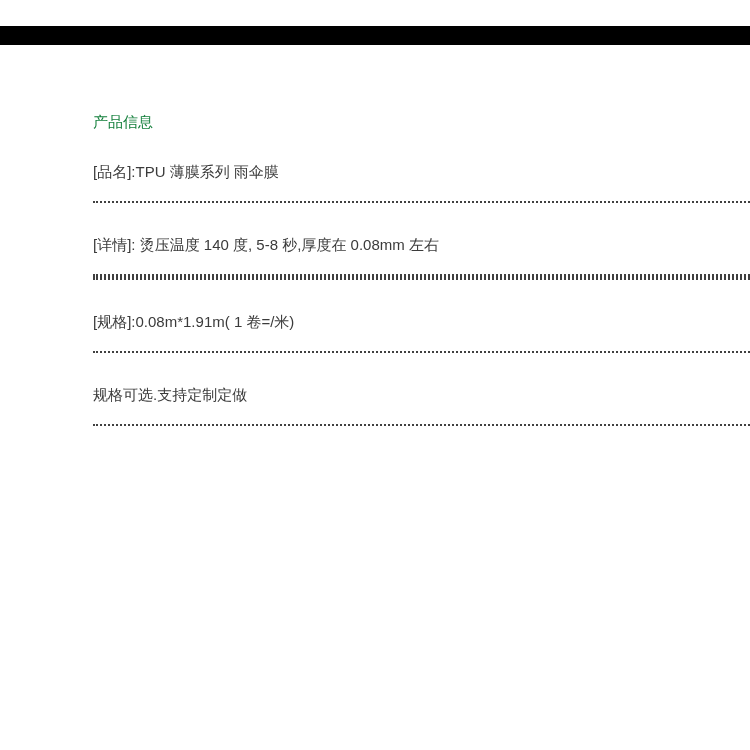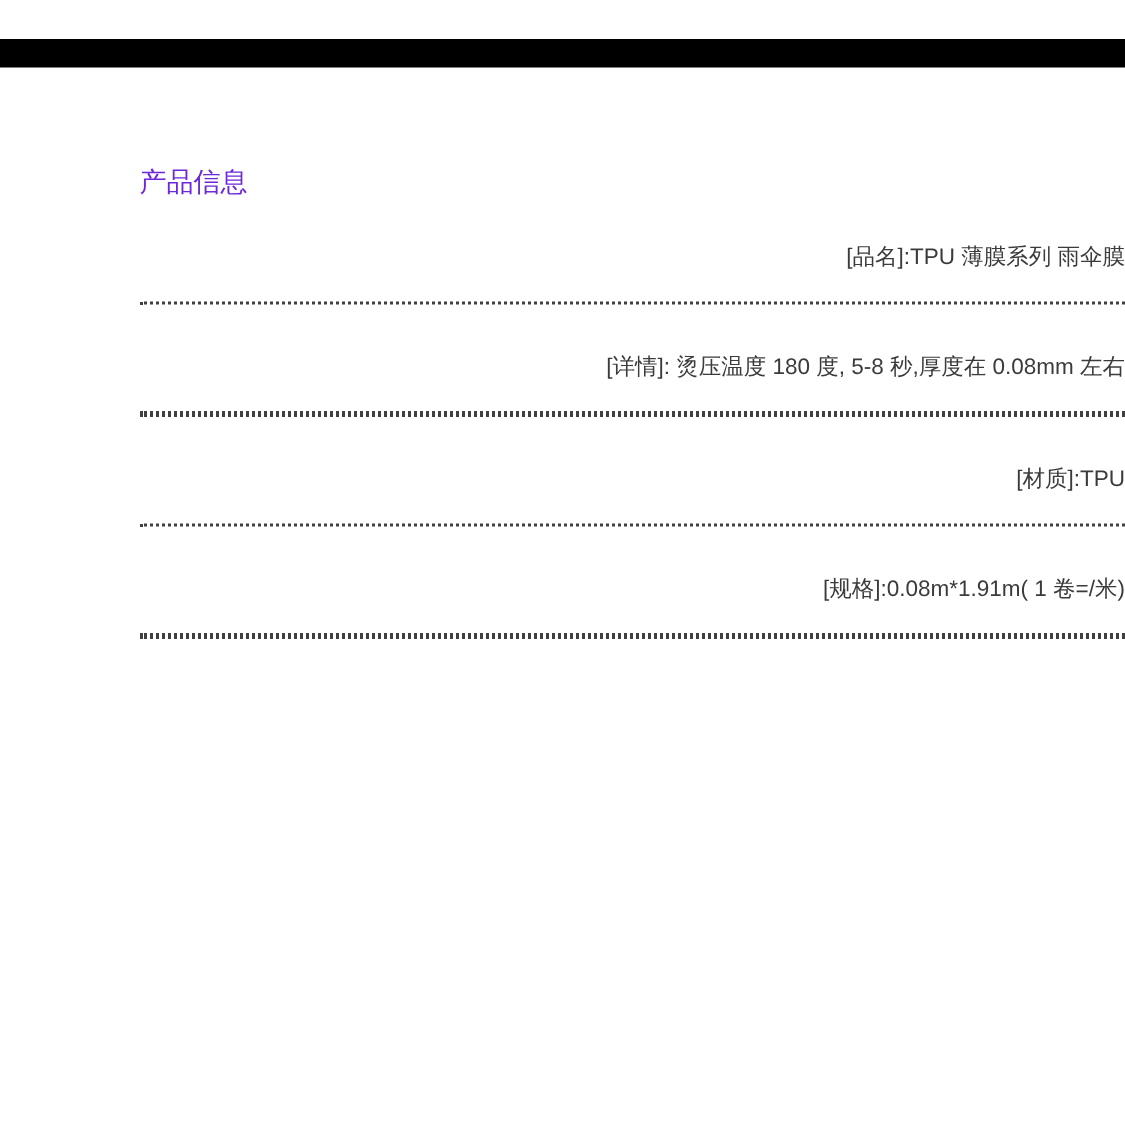--- a/index.html
+++ b/index.html
@@ -17,34 +17,33 @@
   .topbar {
     margin-top: 26px;
     height: 19px;
     width: 750px;
     background: #000000;
   }
   .content {
     margin-left: 93px;
   }
   .title {
-    font-size: 18px;
+    font-size: 15px;
     line-height: 17px;
     font-weight: 400;
     margin: 68px 0 0 0;
     padding: 0;
-    color: #6d28d9;
+    color: #15803d;
   }
   .row {
     font-size: 15px;
     line-height: 18px;
     padding: 33px 0 20px 0;
     color: #3b3b3b;
     white-space: nowrap;
-    text-align: right;
   }
   .sep {
     height: 0;
     border-top: 2px dotted #404040;
   }
 </style>
 </head>
 <body>
 
 <div class="topbar"></div>
@@ -52,31 +51,31 @@
 <div class="content">
 
   <h1 class="title">产品信息</h1>
 
   <div class="row">
     <span>[品名]:TPU 薄膜系列 雨伞膜</span>
   </div>
   <div class="sep"></div>
 
   <div class="row">
-    <span>[详情]: 烫压温度 180 度, 5-8 秒,厚度在 0.08mm 左右</span>
+    <span>[详情]: 烫压温度 140 度, 5-8 秒,厚度在 0.08mm 左右</span>
   </div>
   <div class="sep"></div>
 
   <div class="sep"></div>
 
-  <div class="row">
-    <span>[材质]:TPU</span>
-  </div>
   <div class="sep"></div>
 
   <div class="row">
     <span>[规格]:0.08m*1.91m( 1 卷=/米)</span>
   </div>
   <div class="sep"></div>
 
+  <div class="row">
+    <span>规格可选.支持定制定做</span>
+  </div>
   <div class="sep"></div>
 
 </div>
 
 </body></html>

